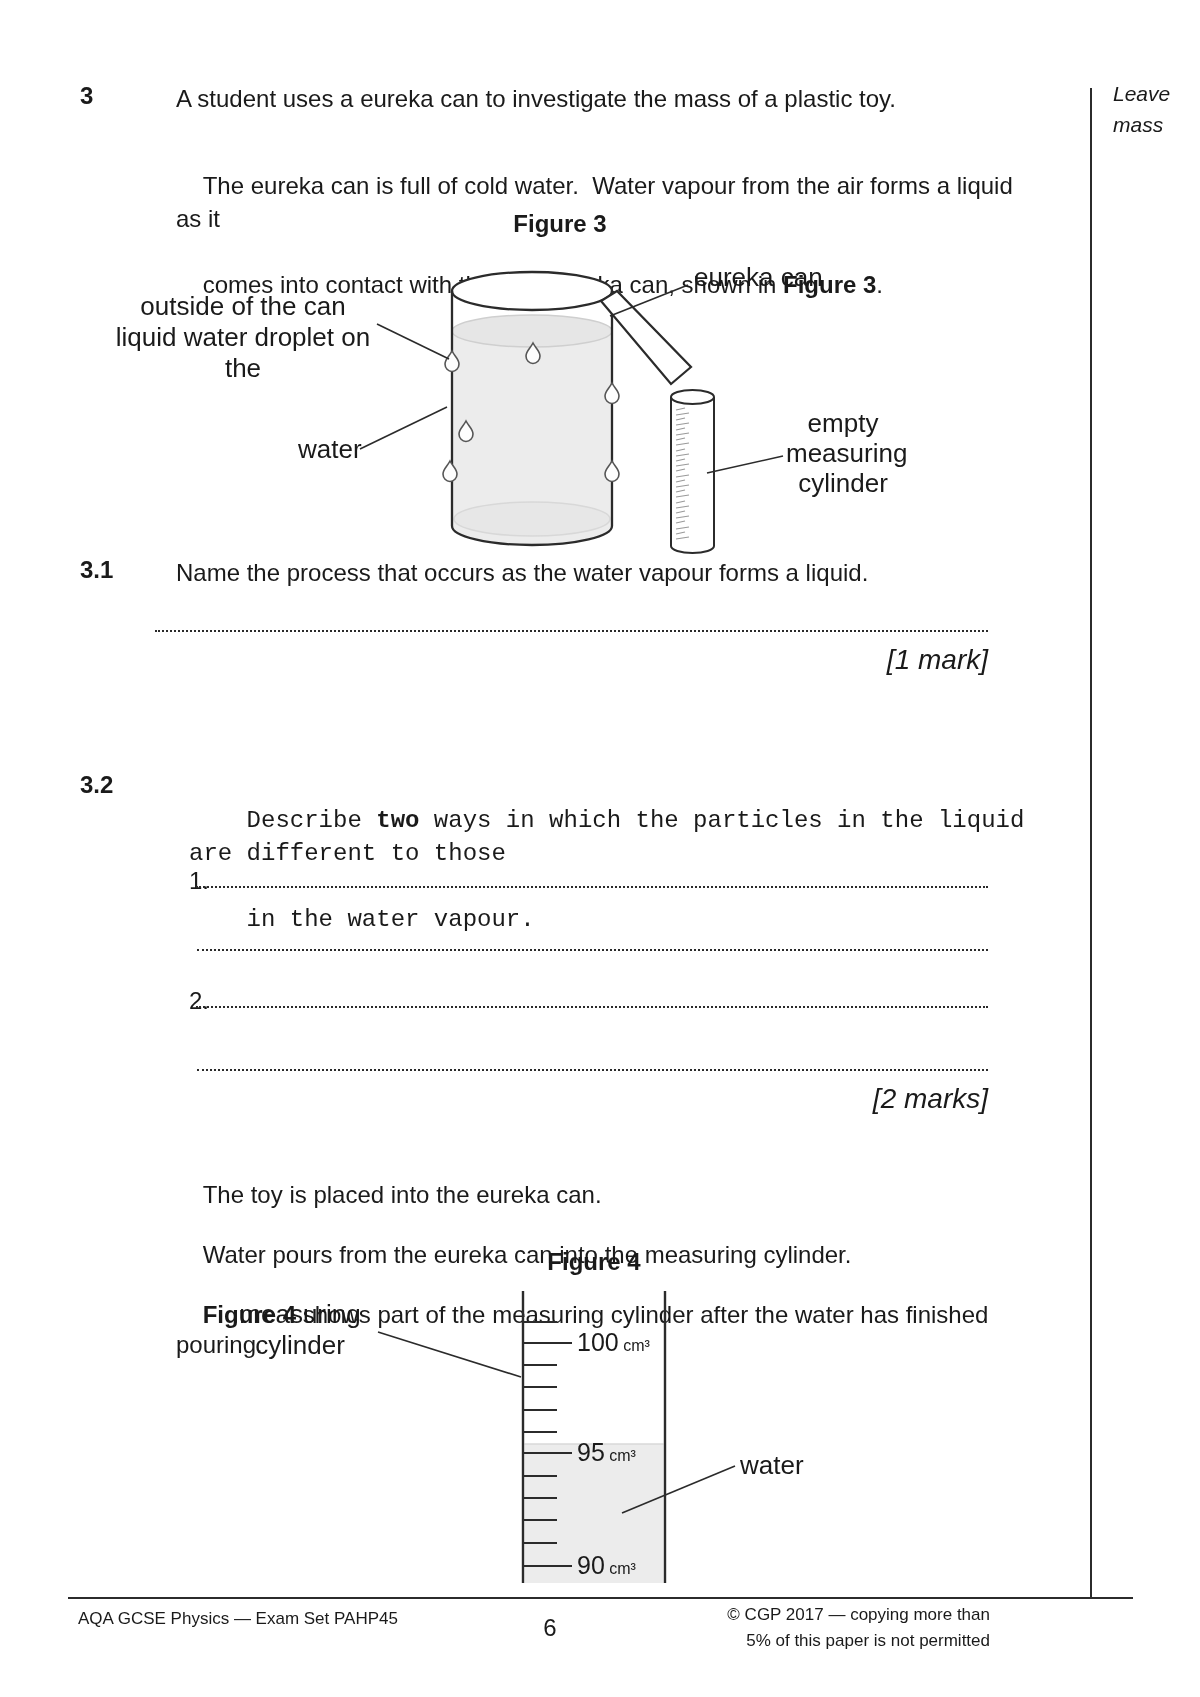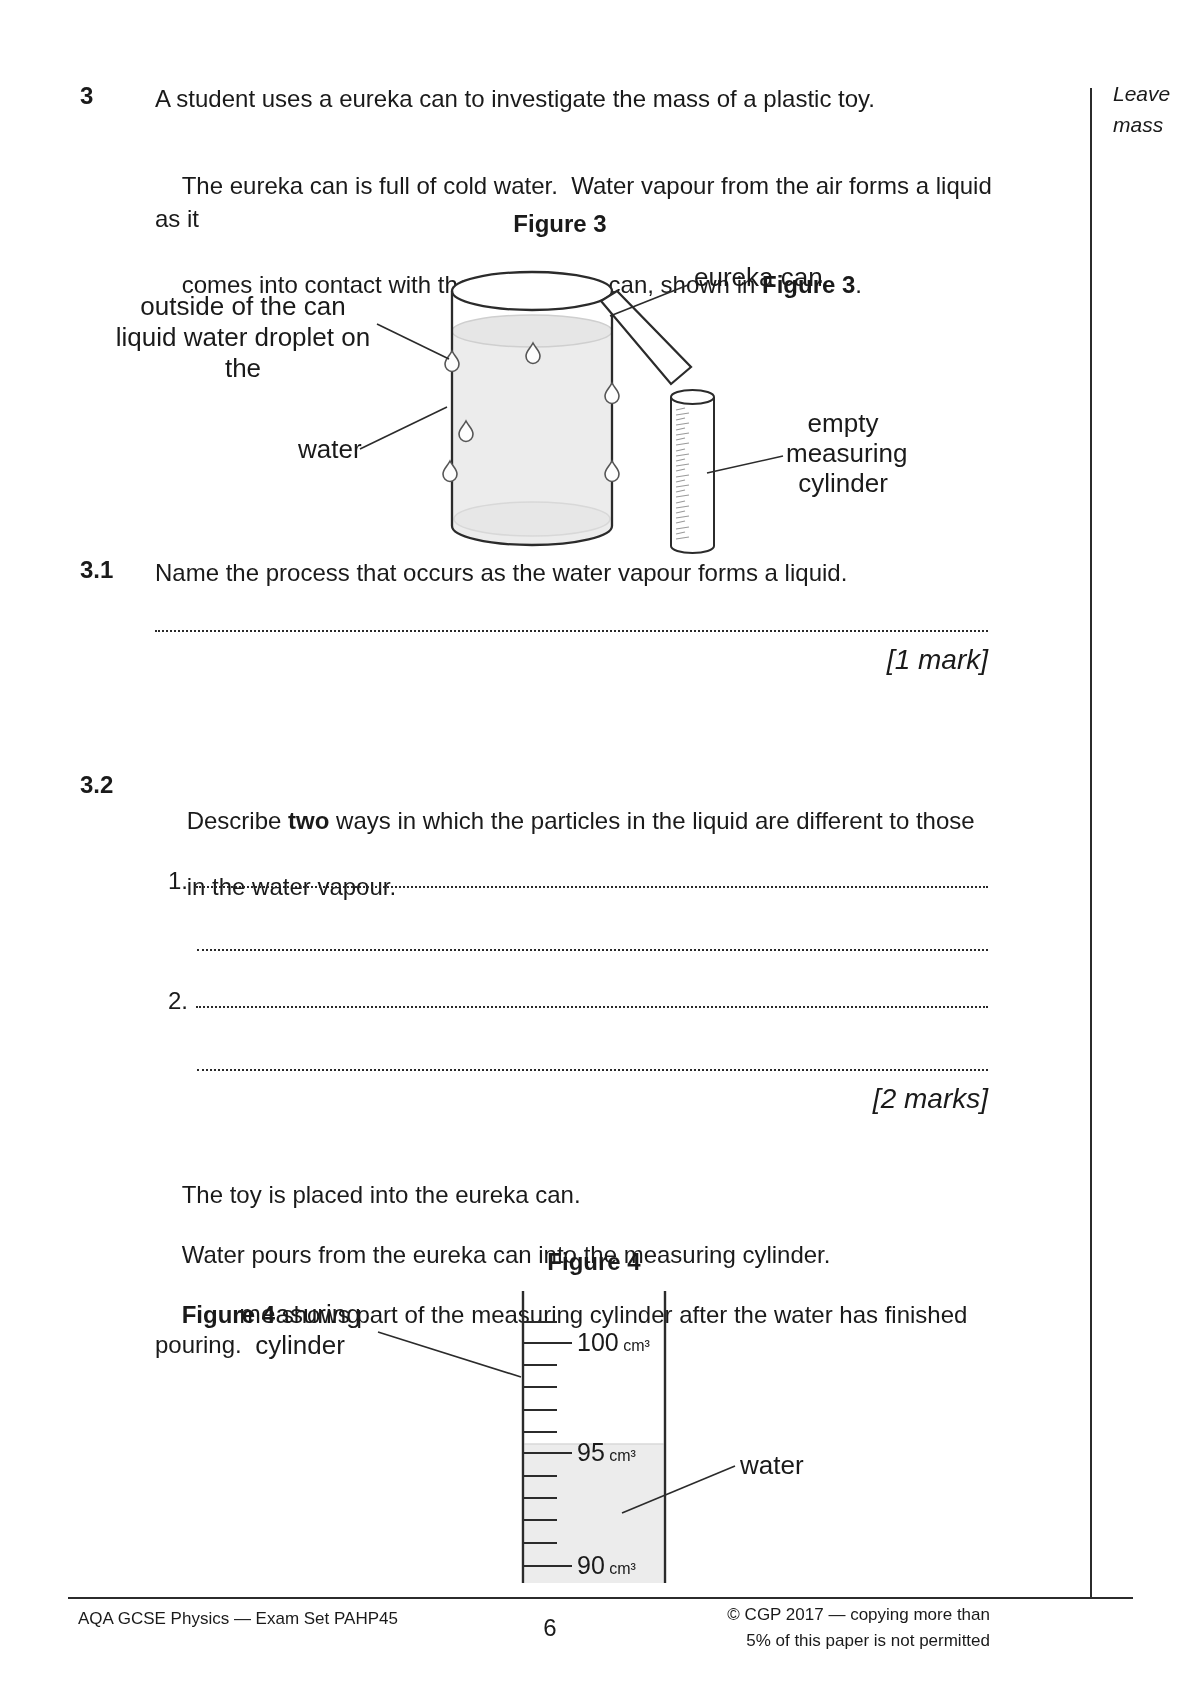--- a/index.html
+++ b/index.html
@@ -2,21 +2,21 @@
 <html><head>
 <meta charset="utf-8">
 <style>
   html,body{margin:0;padding:0;background:#e8e8e8;}
   .page{
     position:relative;width:1200px;height:1697px;background:#ffffff;
     font-family:"Liberation Sans", sans-serif;color:#1a1a1a;overflow:hidden;
     margin:0 auto;
   }
   .abs{position:absolute;}
-  .bodytext{font-size:24px;line-height:33px;white-space:pre-wrap;}
+  .bodytext{font-size:24px;line-height:33px;white-space:pre-wrap;margin-left:21px;}
   .qnum{font-weight:700;font-size:24px;}
   .figtitle{font-weight:700;font-size:24px;text-align:center;}
   .flabel{font-size:26px;line-height:30px;}
   .centered{text-align:center;}
   .marks{font-style:italic;font-size:28px;text-align:right;}
   .dots{border-bottom:2.5px dotted #2a2a2a;}
   .vrule{width:2px;background:#2b2b2b;}
   .hrule{height:2px;background:#2b2b2b;}
   .leaveblank{font-style:italic;font-size:21px;line-height:31px;}
   .footer-small{font-size:17px;line-height:26px;}
@@ -116,21 +116,21 @@
     <div>measuring</div>
     <div>cylinder</div>
   </div>
 
   <div class="abs qnum" style="left:80px;top:556px;">3.1</div>
   <div class="abs bodytext" style="left:155px;top:556px;width:830px;">Name the process that occurs as the water vapour forms a liquid.</div>
   <div class="abs dots" style="left:155px;top:596px;width:833px;height:34px;"></div>
   <div class="abs marks" style="left:700px;top:644px;width:288px;">[1 mark]</div>
 
   <div class="abs qnum" style="left:80px;top:771px;">3.2</div>
-  <div class="abs bodytext" style="left:160px;top:771px;width:840px;">
+  <div class="abs bodytext" style="left:168px;top:771px;width:840px;font-family:Liberation Mono, monospace;">
     <span>Describe </span><b>two</b><span> ways in which the particles in the liquid are different to those</span><br>
     <span>in the water vapour.</span>
   </div>
   <div class="abs bodytext" style="left:168px;top:864px;">1.</div>
   <div class="abs dots" style="left:196px;top:852px;width:792px;height:34px;"></div>
   <div class="abs dots" style="left:197px;top:915px;width:791px;height:34px;"></div>
   <div class="abs bodytext" style="left:168px;top:984px;">2.</div>
   <div class="abs dots" style="left:196px;top:972px;width:792px;height:34px;"></div>
   <div class="abs dots" style="left:197px;top:1035px;width:791px;height:34px;"></div>
   <div class="abs marks" style="left:700px;top:1083px;width:288px;">[2 marks]</div>

